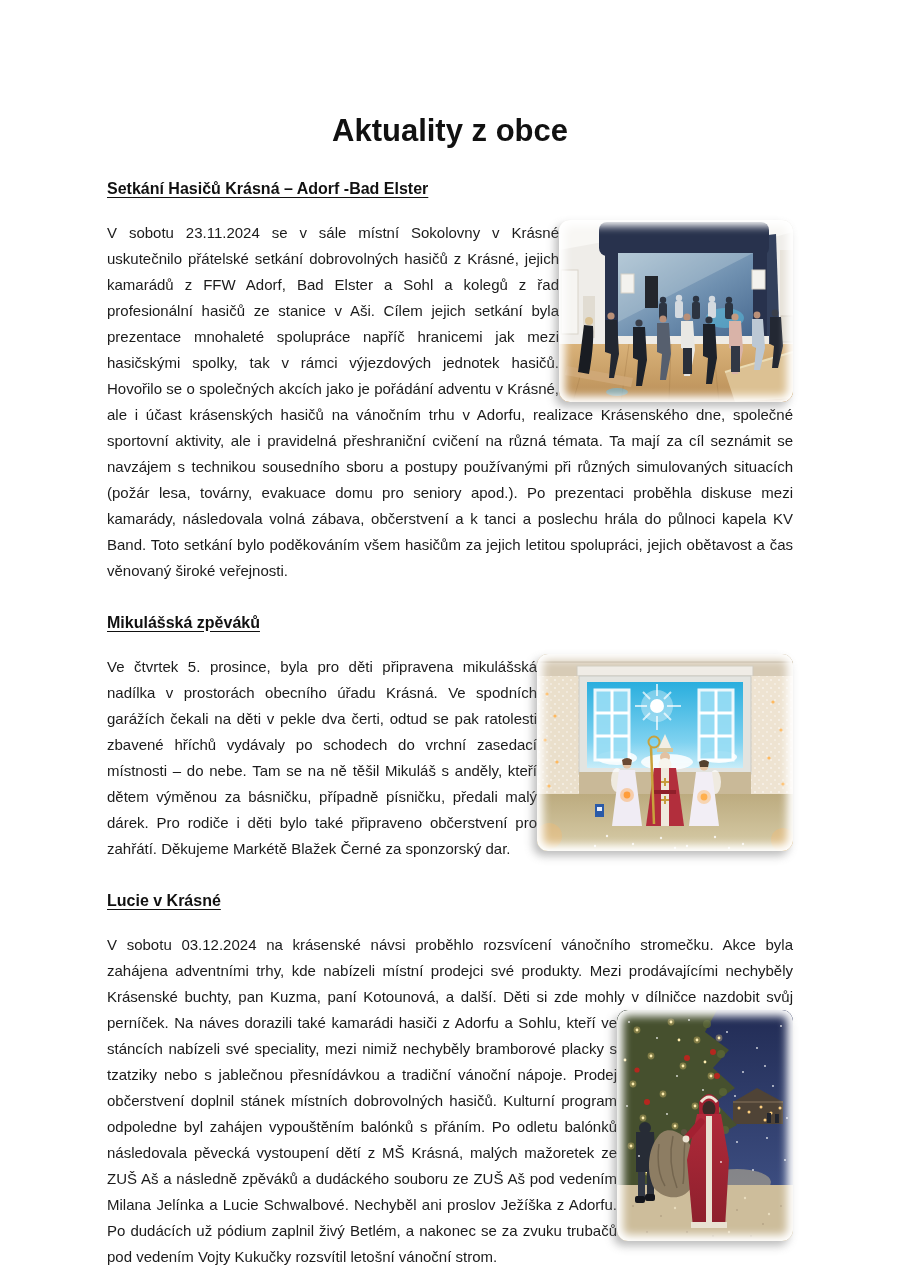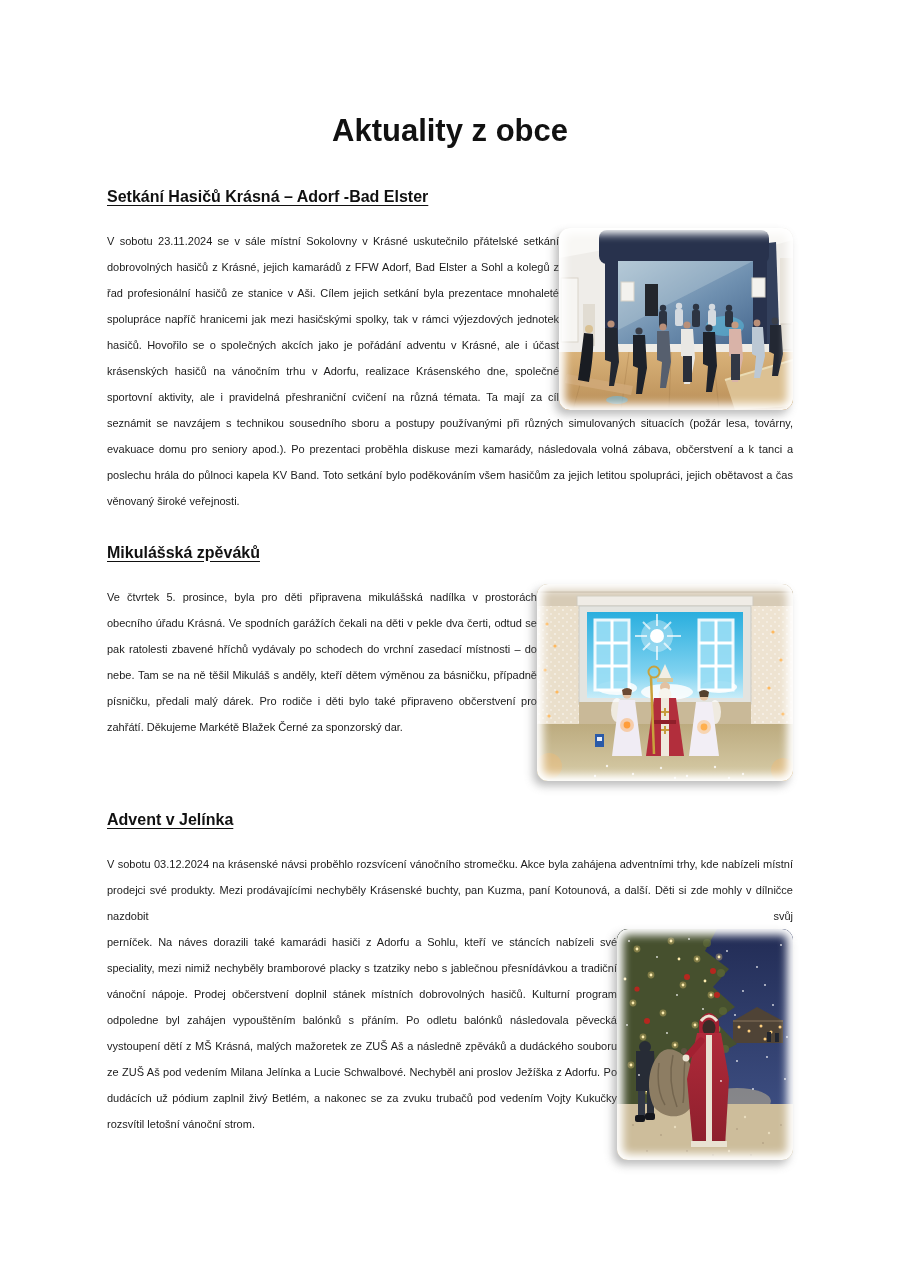--- a/index.html
+++ b/index.html
@@ -7,42 +7,42 @@
     position:relative;
     width:900px;height:1273px;
     box-sizing:border-box;
     background:#ffffff;
     padding:112px 107px 0 107px;
     overflow:hidden;
     font-family:"Liberation Sans", sans-serif;
     color:#1b1b1b;
   }
   h1.doc-title{
-    margin:0 0 36px 0;
+    margin:0 0 28px 0;
     font-size:31px;
     line-height:1.25;
     font-weight:700;
     text-align:center;
     color:#111;
   }
   h2.sec-heading{
     margin:0 0 21px 0;
     font-size:16px;
     line-height:20px;
     font-weight:700;
     text-decoration:underline;
     text-underline-offset:3px;
     color:#111;
     clear:both;
   }
   .section{margin:4px 0 29px 0;}
   .section::after{content:"";display:block;clear:both;}
   p.body-text{
     margin:0;
-    font-size:11px;
+    font-size:15px;
     line-height:26px;
     text-align:justify;
     hyphens:none;
     color:#1b1b1b;
   }
   p.body-text.justify-last{text-align-last:justify;}
   .para-wrap{position:relative;}
   .para-wrap::after{content:"";display:block;clear:both;}
   figure.photo{
     margin:0;
@@ -276,21 +276,21 @@
           <path d="M159,118 L175,118 L182,172 L152,172 Z" fill="#f2eef5"></path>
           <circle cx="167" cy="143" r="7" fill="#ffb04e" opacity="0.4"></circle>
             <circle cx="167" cy="143" r="3.4" fill="#ffb04e"></circle>
         </svg>
       </figure>
       <p class="body-text">Ve čtvrtek 5. prosince, byla pro děti připravena mikulášská nadílka v prostorách obecního úřadu Krásná. Ve spodních garážích čekali na děti v pekle dva čerti, odtud se pak ratolesti zbavené hříchů vydávaly po schodech do vrchní zasedací místnosti – do nebe. Tam se na ně těšil Mikuláš s anděly, kteří dětem výměnou za básničku, případně písničku, předali malý dárek. Pro rodiče i děti bylo také připraveno občerstvení pro zahřátí. Děkujeme Markétě Blažek Černé za sponzorský dar.</p>
     </div>
   </div>
 
   <div class="section">
-    <h2 class="sec-heading">Advent v Jelínka</h2>
+    <h2 class="sec-heading">Lucie v Krásné</h2>
     <p class="body-text justify-last">V sobotu 03.12.2024 na krásenské návsi proběhlo rozsvícení vánočního stromečku. Akce byla zahájena adventními trhy, kde nabízeli místní prodejci své produkty. Mezi prodávajícími nechyběly Krásenské buchty, pan Kuzma, paní Kotounová, a další. Děti si zde mohly v dílničce nazdobit svůj</p>
     <div class="para-wrap">
       <figure class="photo photo-3">
         <svg viewBox="0 0 176 231" width="176" height="231" preserveAspectRatio="none" aria-hidden="true">
           <defs>
             <linearGradient id="sky3" x1="0" y1="0" x2="0" y2="1">
               <stop offset="0" stop-color="#222c55"></stop>
                 <stop offset="1" stop-color="#3c4d80"></stop>
             </linearGradient>
             <linearGradient id="santa3" x1="0" y1="0" x2="0" y2="1">

